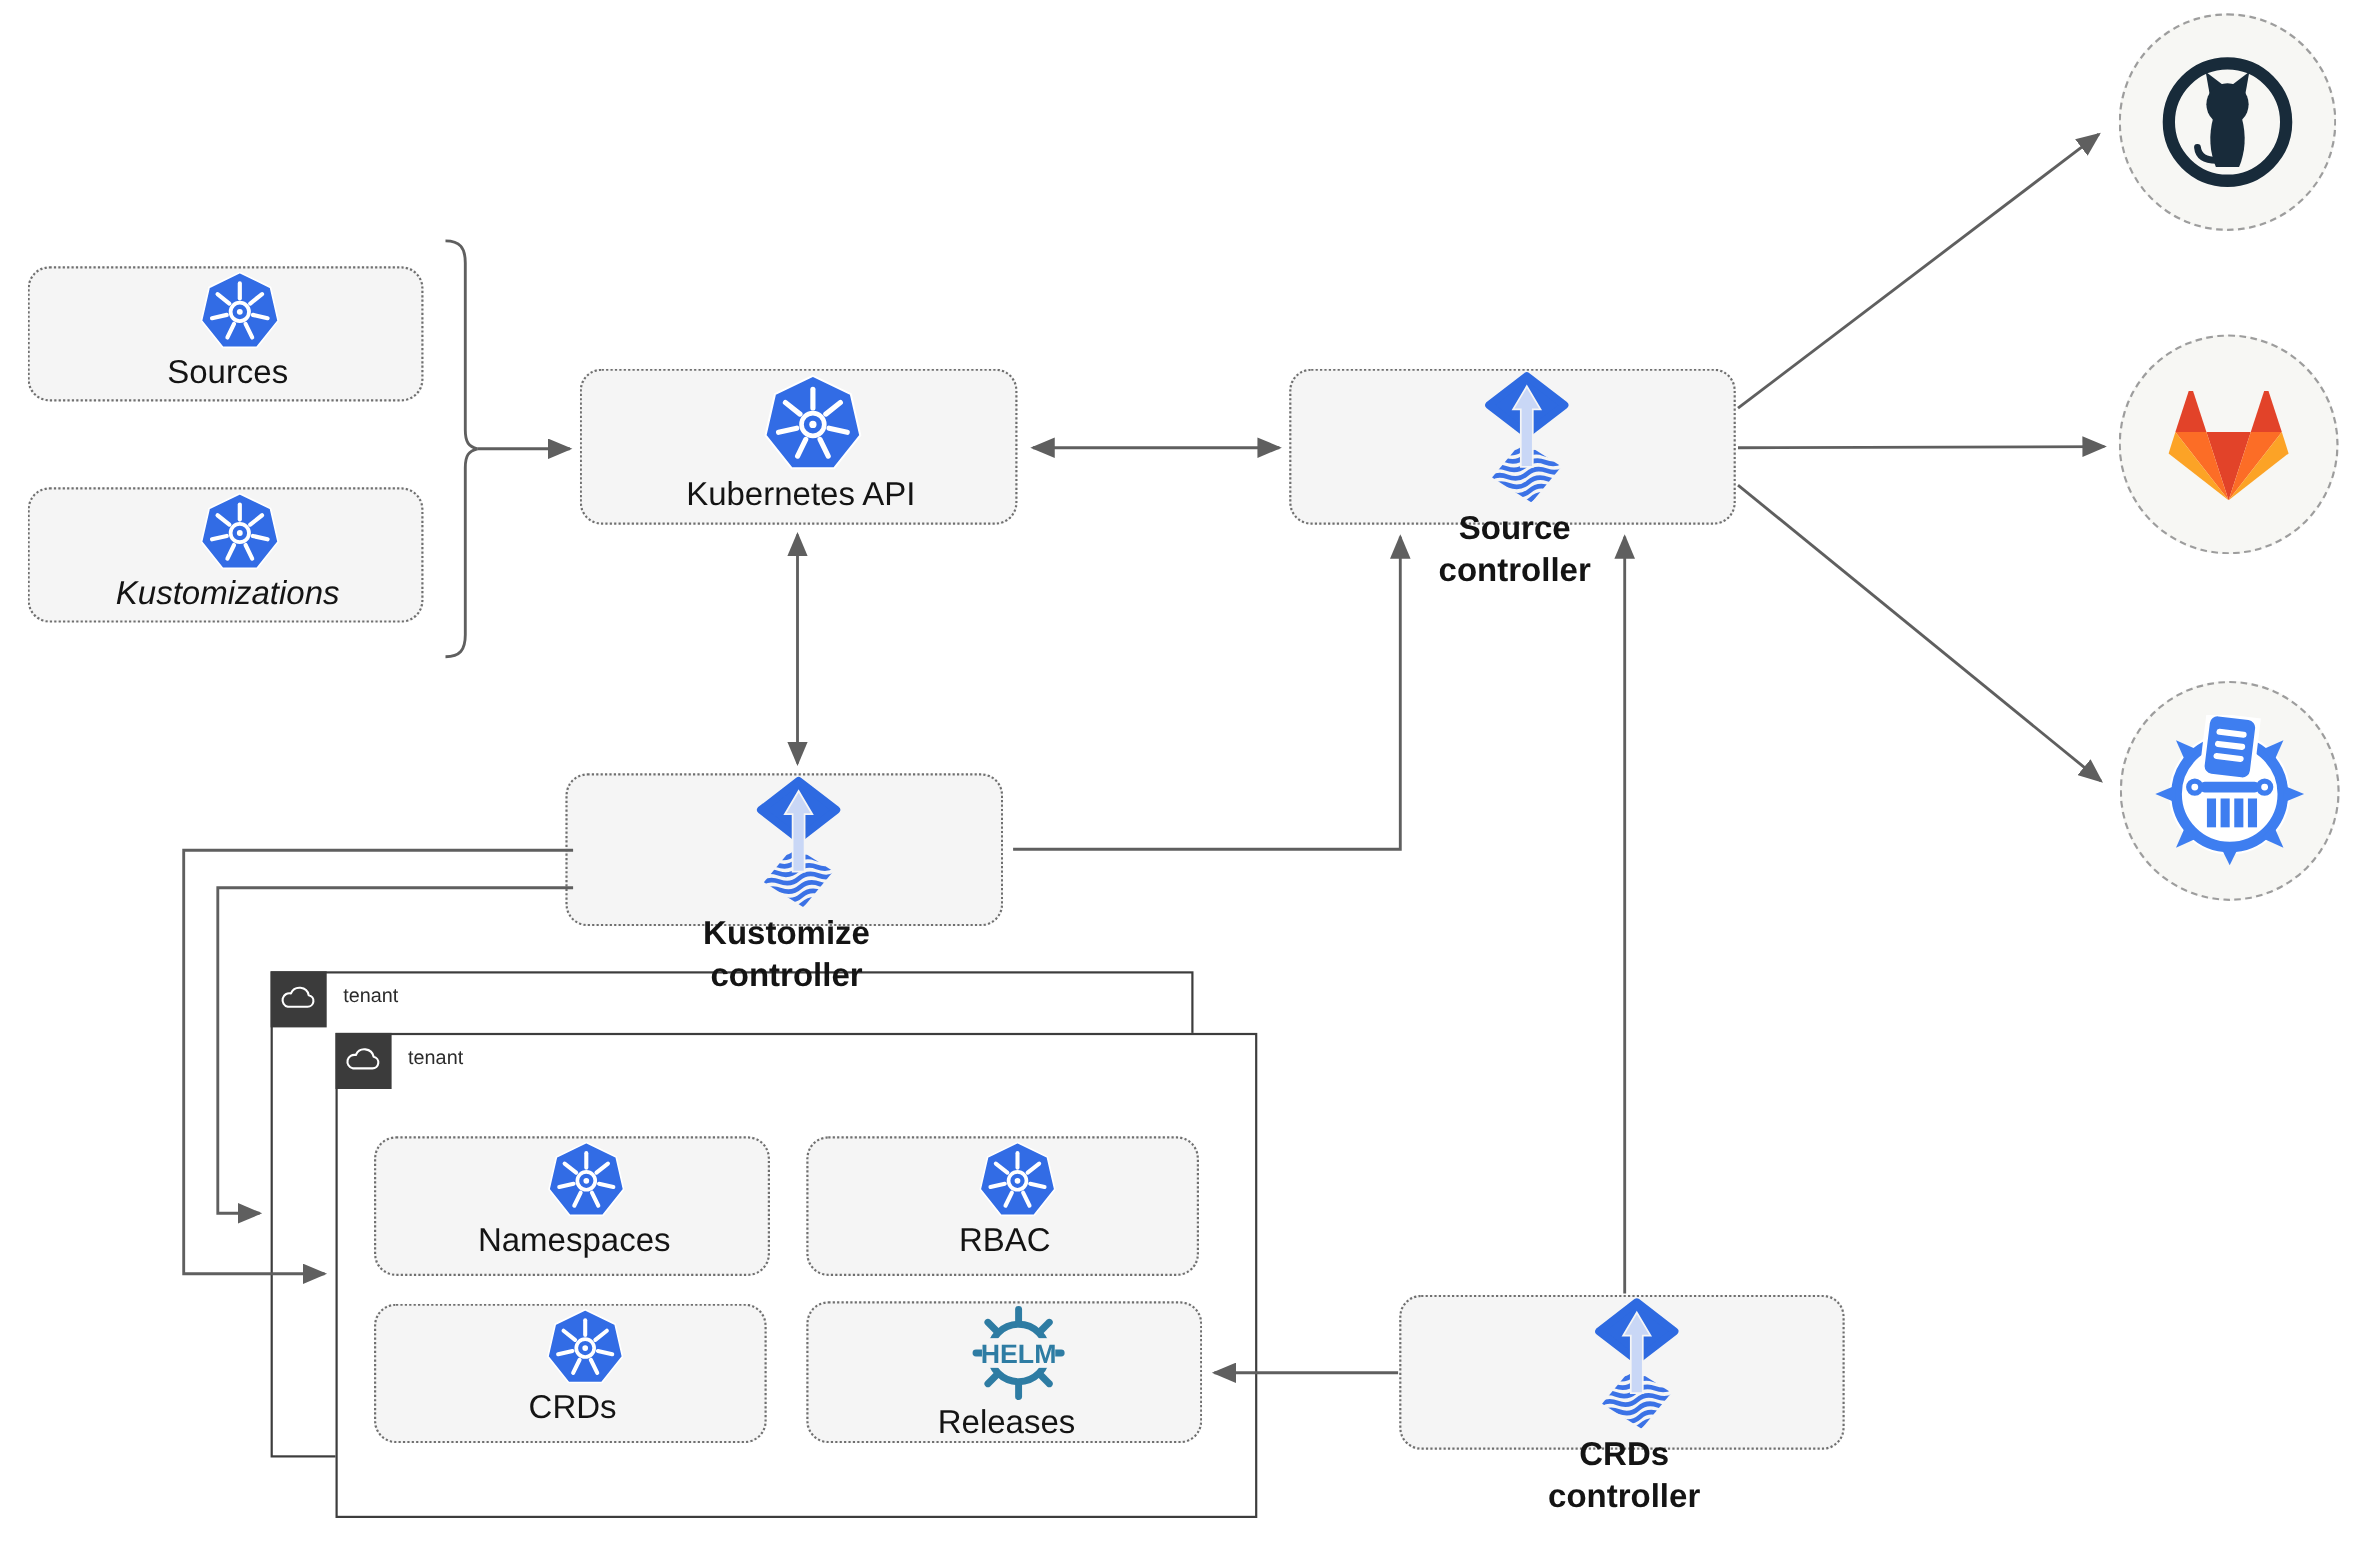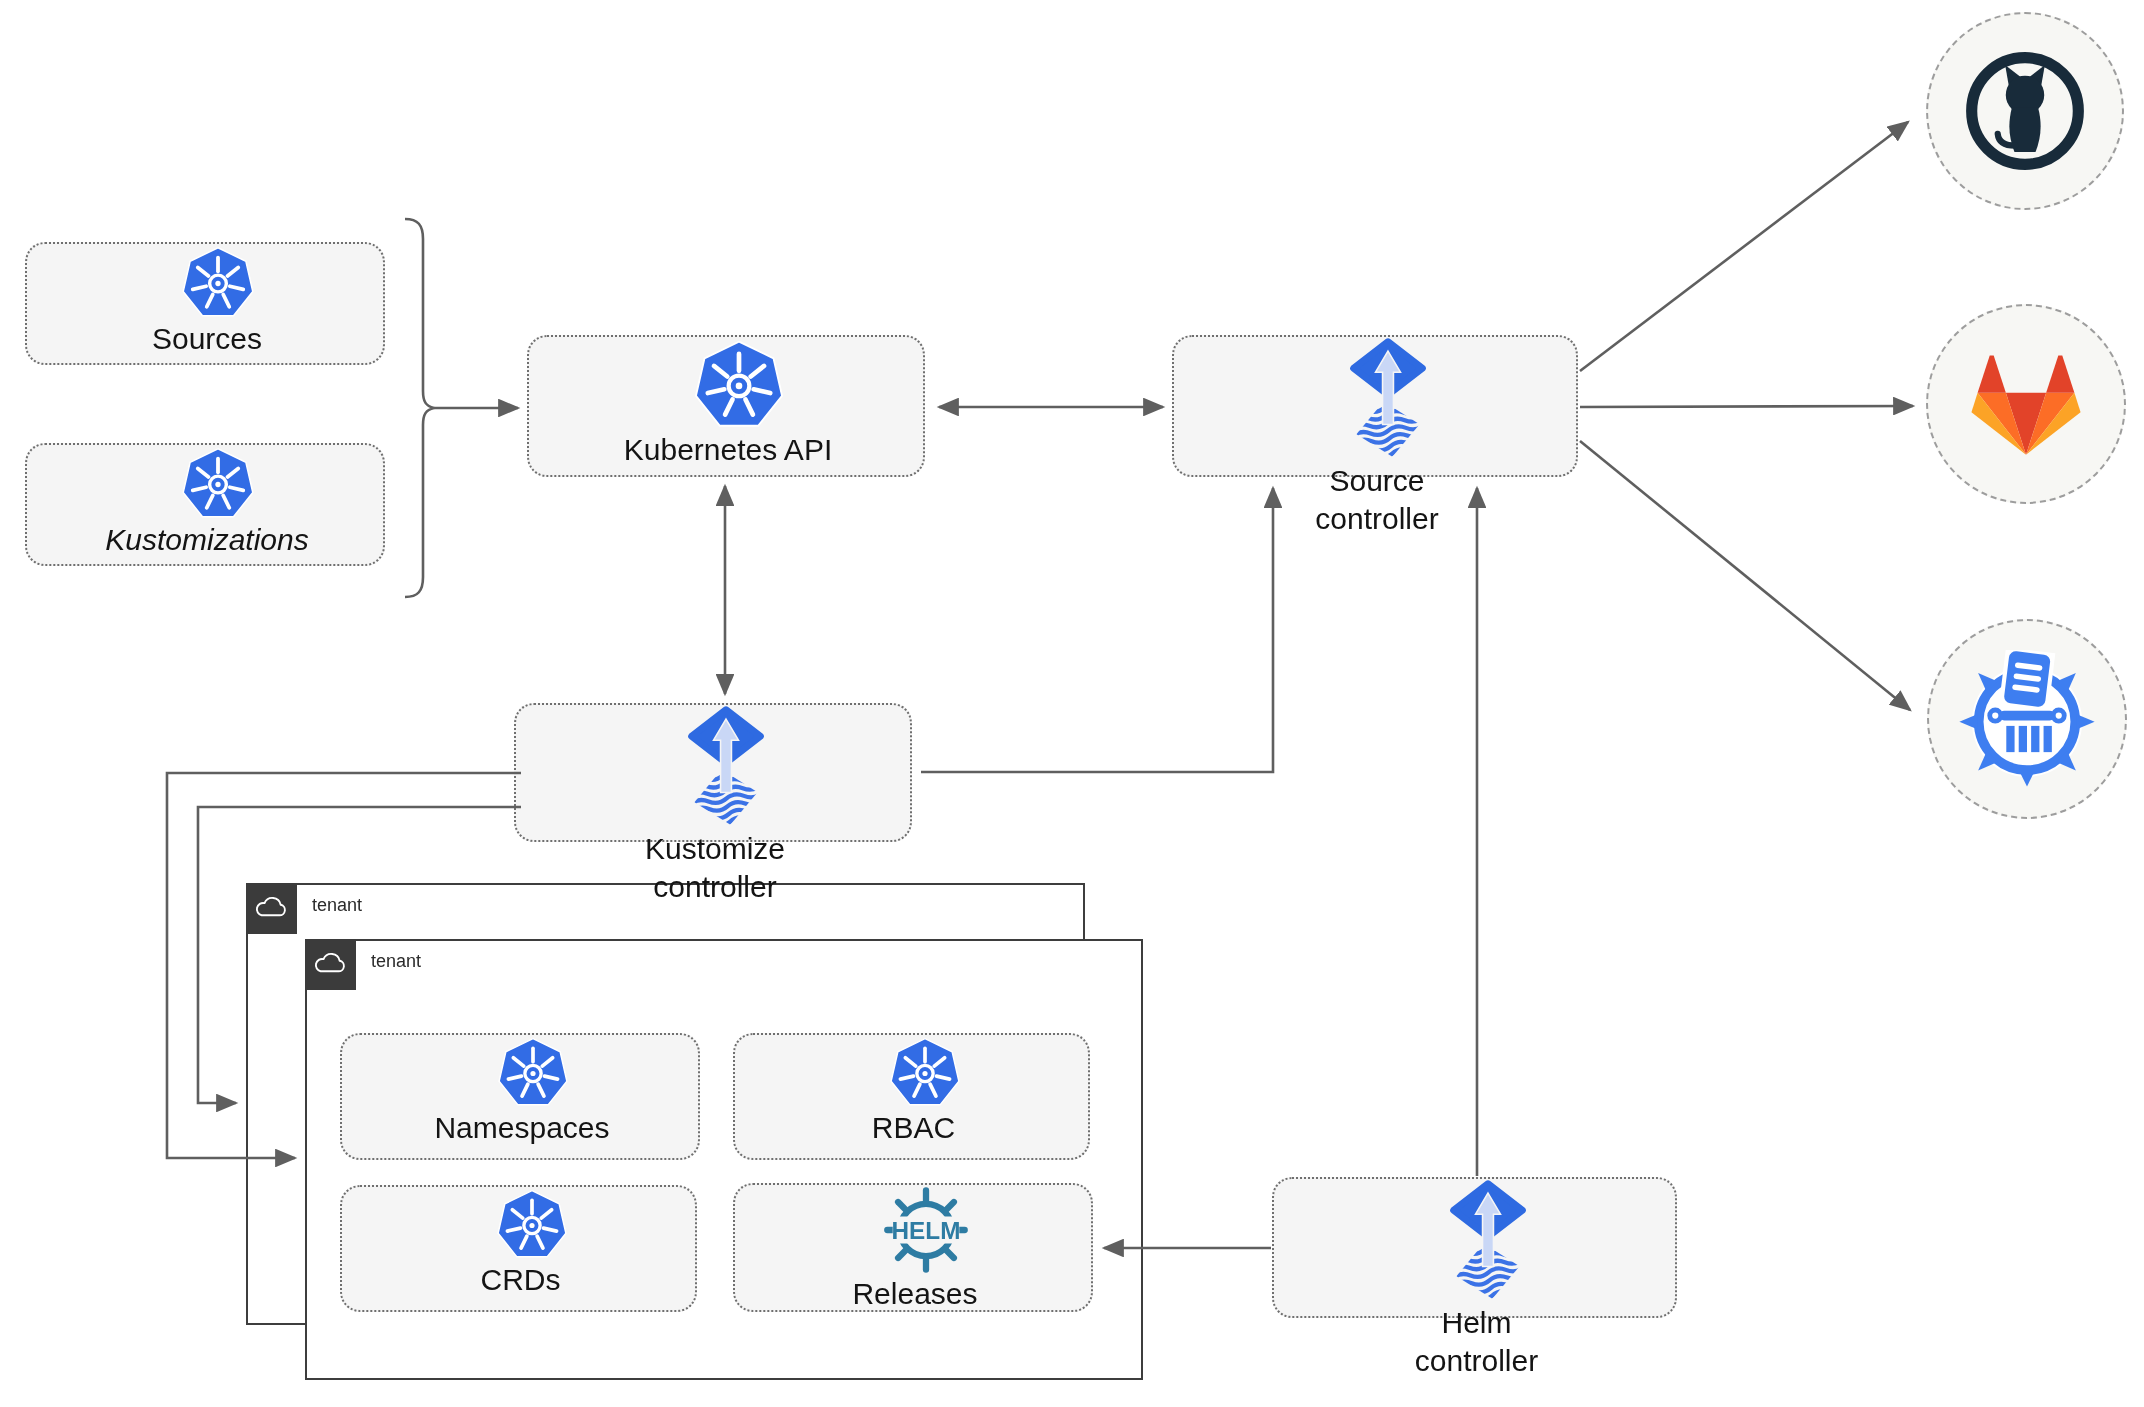--- a/index.html
+++ b/index.html
@@ -4,21 +4,21 @@
 <style>
   html,body{margin:0;padding:0;background:#ffffff;}
   #canvas{position:relative;width:2144px;height:1407px;background:#ffffff;
           font-family:"Liberation Sans","DejaVu Sans",sans-serif;overflow:hidden;}
   .node{position:absolute;background:#f5f5f5;border:2px dotted #6f6f6f;border-radius:20px;
         display:flex;align-items:center;box-sizing:border-box;padding-left:26px;flex-direction:column;}
   .node .icon{flex:0 0 auto;display:flex;align-items:center;justify-content:center;}
   .node .label{flex:1;text-align:center;font-size:30px;color:#141414;line-height:1.25;
                padding-right:22px;}
   .node .label .inner{display:inline-block;}
-  .lbl-narrow .inner{max-width:200px;}
+  .lbl-narrow .inner{max-width:200px;font-weight:bold;}
   .tenant{position:absolute;background:#ffffff;border:2.5px solid #3d3d3d;box-sizing:border-box;}
   .tenant-header{position:absolute;top:-2.5px;left:-2.5px;width:51px;height:51px;background:#3b3b3b;
                  display:flex;align-items:center;justify-content:center;}
   .tenant-label{position:absolute;top:10px;left:64px;font-size:18px;color:#2b2b2b;}
   .circle-node{position:absolute;background:#f7f7f4;border:2.5px dashed #9d9d9d;border-radius:50%;
                display:flex;align-items:center;justify-content:center;box-sizing:border-box;}
   #connectors{position:absolute;left:0;top:0;width:2144px;height:1407px;pointer-events:none;z-index:30;}
   .tenant{z-index:5;}
   .node{z-index:10;}
   .circle-node{z-index:10;}
@@ -203,21 +203,21 @@
       </span>
     <span class="label"><span class="inner" style="max-width:210px">Kustomize controller</span></span>
   </div>
 
   <div class="node lbl-narrow" style="left:1272px;top:1177px;width:405px;height:141px;">
     <span class="icon">
       <svg width="78" height="125" viewBox="0 0 100 160">
           <use href="#sym-flux"></use>
         </svg>
       </span>
-    <span class="label"><span class="inner" style="max-width:170px">Helm controller</span></span>
+    <span class="label"><span class="inner" style="max-width:170px">CRDs controller</span></span>
   </div>
 
   <div class="node" style="left:733px;top:1033px;width:357px;height:127px;z-index:12;">
     <span class="icon">
       <svg width="74" height="74" viewBox="0 0 100 100">
           <use href="#sym-k8s"></use>
         </svg>
       </span>
     <span class="label"><span class="inner">RBAC</span></span>
   </div>

